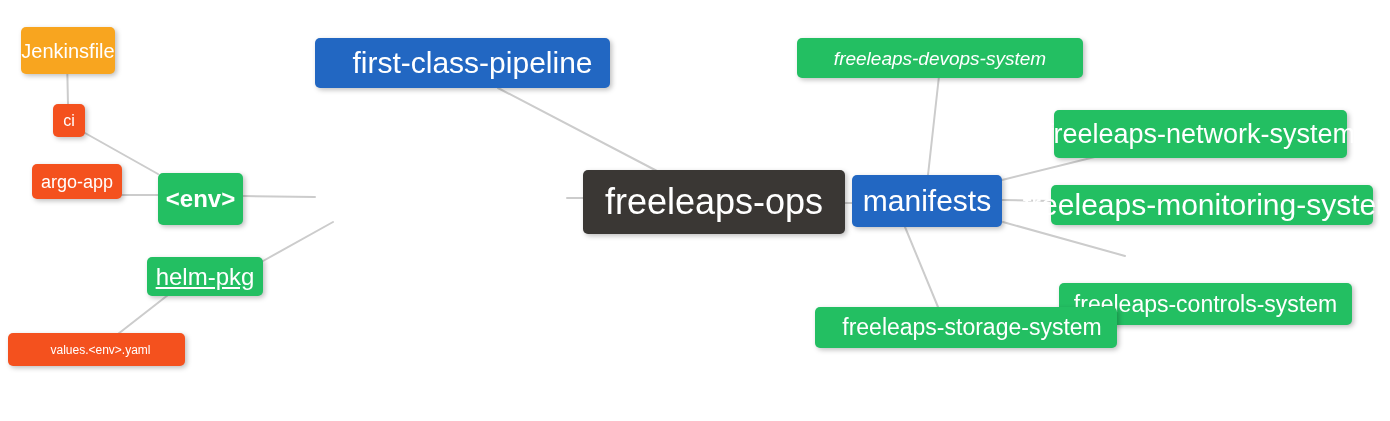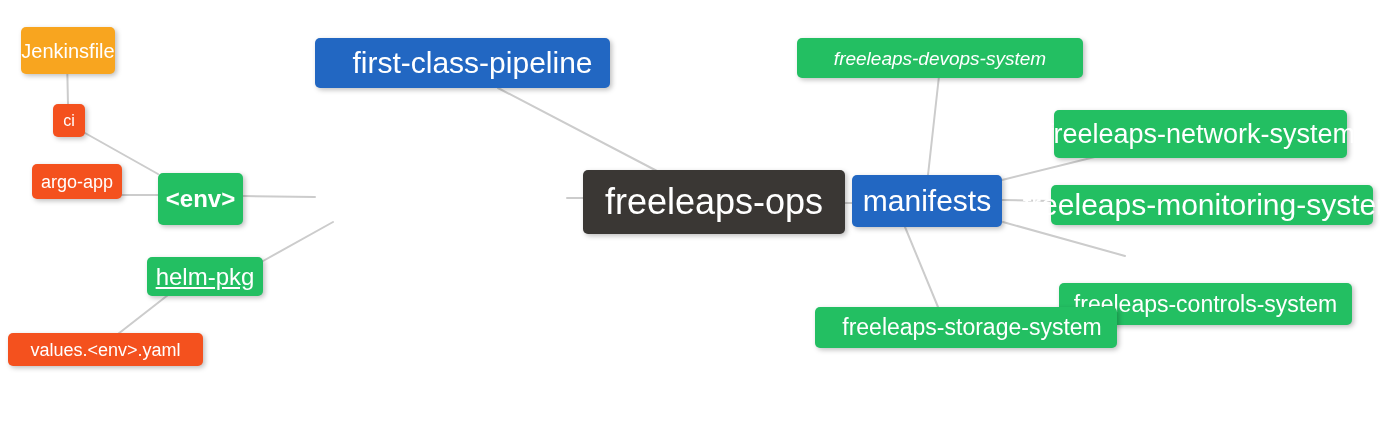--- a/index.html
+++ b/index.html
@@ -52,21 +52,21 @@
       <line x1="1002" y1="180" x2="1119" y2="151" stroke="#cccccc" stroke-width="2" stroke-linecap="round"></line>
       <line x1="1002" y1="200" x2="1051" y2="201" stroke="#cccccc" stroke-width="2" stroke-linecap="round"></line>
       <line x1="1003" y1="222" x2="1125" y2="256" stroke="#cccccc" stroke-width="2" stroke-linecap="round"></line>
       <line x1="905" y1="227" x2="938" y2="307" stroke="#cccccc" stroke-width="2" stroke-linecap="round"></line>
     </svg>
 <div class="node" style="left: 21px; top: 27px; width: 94px; height: 47px; background: rgb(248, 165, 31); font-size: 20px;">Jenkinsfile</div>
     <div class="node" style="left: 53px; top: 104px; width: 32px; height: 33px; background: rgb(244, 81, 30); font-size: 16px; text-align: center;">ci</div>
     <div class="node" style="left: 32px; top: 164px; width: 90px; height: 35px; background: rgb(244, 81, 30); font-size: 18px;">argo-app</div>
     <div class="node" style="left: 158px; top: 173px; width: 85px; height: 52px; background: rgb(35, 191, 98); font-size: 24px; font-weight: bold;">&lt;env&gt;</div>
     <div class="node" style="left: 147px; top: 257px; width: 116px; height: 39px; background: rgb(35, 191, 98); font-size: 24px; text-decoration: underline;">helm-pkg</div>
-    <div class="node" style="left: 8px; top: 333px; width: 195px; height: 33px; background: rgb(244, 81, 30); font-size: 18px;">values.&lt;env&gt;.yaml</div>
+    <div class="node" style="left: 8px; top: 333px; width: 169px; height: 33px; background: rgb(244, 81, 30); font-size: 12px; padding-left: 8px;">values.&lt;env&gt;.yaml</div>
     <div class="node" style="left: 315px; top: 38px; width: 275px; height: 50px; background: rgb(34, 103, 194); font-size: 30px; padding-left: 20px;">first-class-pipeline</div>
     <div class="node" style="left: 583px; top: 170px; width: 262px; height: 64px; background: rgb(58, 55, 52); font-size: 36px;">freeleaps-ops</div>
     <div class="node" style="left: 852px; top: 175px; width: 150px; height: 52px; background: rgb(34, 103, 194); font-size: 30px; text-align: right;">manifests</div>
     <div class="node" style="left: 797px; top: 38px; width: 286px; height: 40px; background: rgb(35, 191, 98); font-size: 19px; font-style: italic;">freeleaps-devops-system</div>
     <div class="node" style="left: 1054px; top: 110px; width: 293px; height: 48px; background: rgb(35, 191, 98); font-size: 27px;">freeleaps-network-system</div>
     <div class="node" style="left: 1051px; top: 185px; width: 322px; height: 40px; background: rgb(35, 191, 98); font-size: 30px;">freeleaps-monitoring-system</div>
     <div class="node" style="left: 1059px; top: 256px; width: 293px; height: 42px; background: rgb(35, 191, 98); font-size: 23px; margin-top: 27px;">freeleaps-controls-system</div>
     <div class="node" style="left: 815px; top: 307px; width: 290px; height: 41px; background: rgb(35, 191, 98); font-size: 23px; padding-left: 12px;">freeleaps-storage-system</div>
   </div>
 

